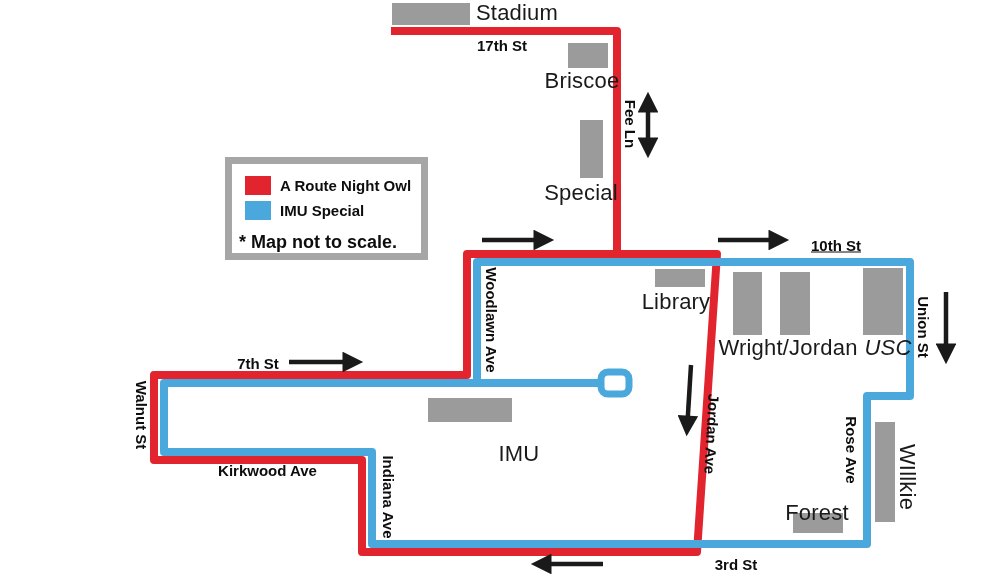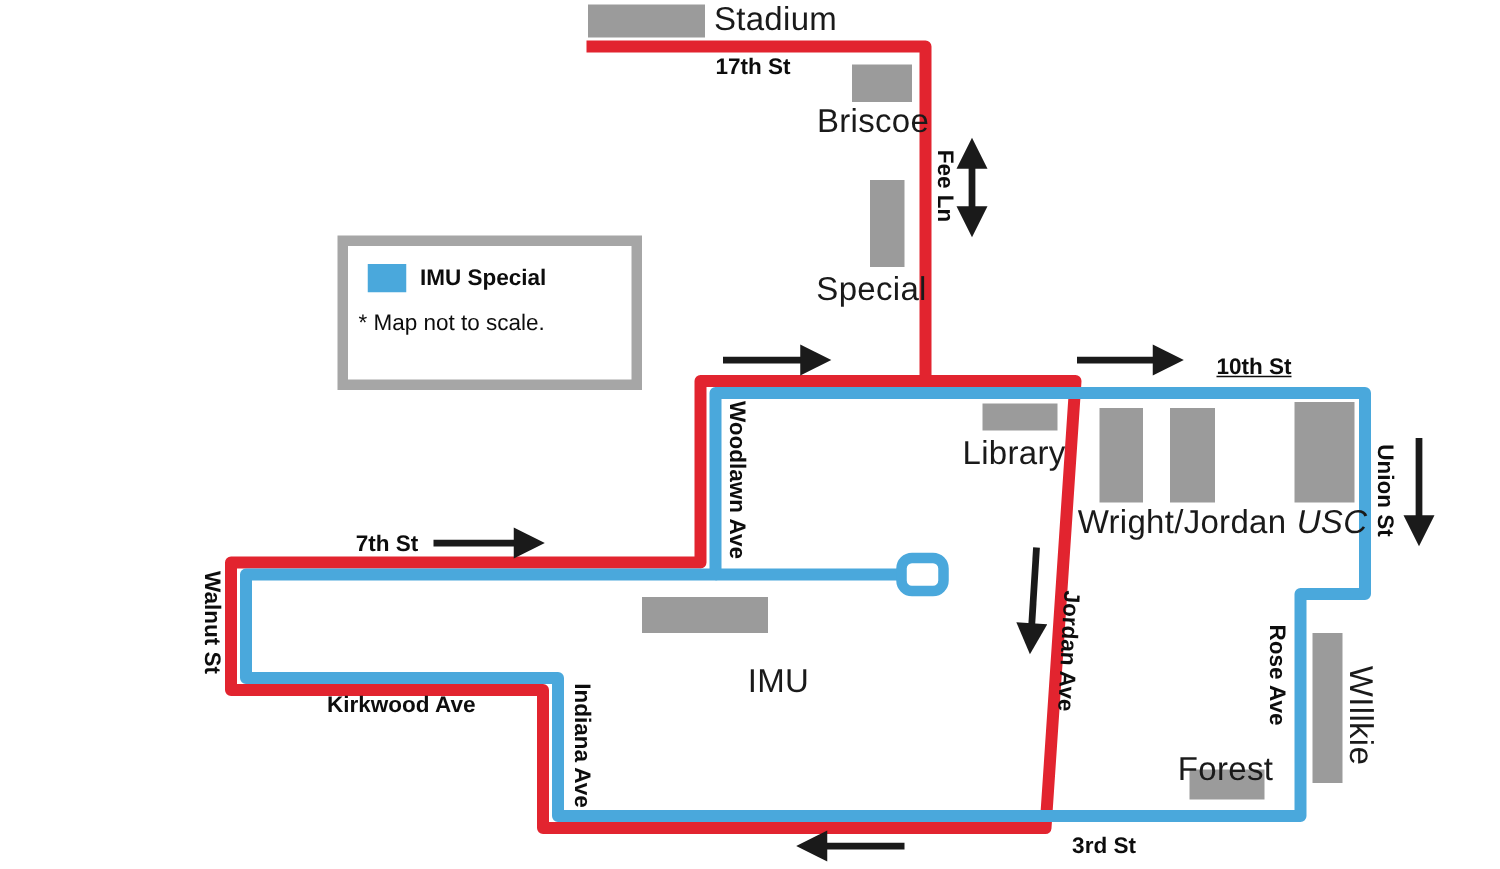--- a/index.html
+++ b/index.html
@@ -9,21 +9,21 @@
   .lbl{position:absolute;white-space:nowrap;transform:translate(-50%,-50%);}
   .street{font-size:15px;font-weight:bold;color:#0d0d0d;}
   .bldg{font-size:22px;font-weight:400;color:#1a1a1a;letter-spacing:.2px;}
   .rot{transform:translate(-50%,-50%) rotate(90deg);}
   .rot-j{transform:translate(-50%,-50%) rotate(93deg);}
   .legend{position:absolute;left:225px;top:157px;width:203px;height:103px;
           box-sizing:border-box;border:7px solid #a6a6a6;background:#fff;
           padding:9px 0 0 13px;}
   .legend-row{display:flex;align-items:center;gap:9px;height:25px;}
   .legend-row span.txt{font-size:15px;font-weight:bold;color:#0d0d0d;}
-  .legend-note{font-size:15px;font-weight:normal;color:#0d0d0d;margin-top:9px;margin-left:-6px;}
+  .legend-note{font-size:18px;font-weight:bold;color:#0d0d0d;margin-top:9px;margin-left:-6px;}
   .swatch{display:inline-block;line-height:0;}
 </style>
 </head>
 <body>
 
 <div class="map">
 
   <svg class="layer" width="1000" height="579" viewBox="0 0 1000 579">
     <defs>
       <marker id="ah" viewBox="0 0 10 10" refX="7" refY="5" markerWidth="5.2" markerHeight="4.6" orient="auto-start-reverse">
@@ -86,20 +86,28 @@
   <span class="lbl bldg" style="left:788px;top:348px;">Wright/Jordan</span>
   <span class="lbl bldg" style="left:888px;top:348px;font-style:italic;">USC</span>
   <span class="lbl bldg" style="left:471px;top:454px;margin-left:48px;">IMU</span>
   <span class="lbl bldg" style="left:817px;top:503px;margin-top:10px;">Forest</span>
   <span class="lbl bldg rot" style="left:907px;top:477px;">WIllkie</span>
 
   <div class="legend">
     <div class="legend-row">
       <span class="swatch">
         <svg width="26" height="19">
+            <rect width="26" height="19" fill="#e2242f"></rect>
+          </svg>
+      </span>
+      <span class="txt">A Route Night Owl</span>
+    </div>
+    <div class="legend-row">
+      <span class="swatch">
+        <svg width="26" height="19">
             <rect width="26" height="19" fill="#4aa8dc"></rect>
           </svg>
       </span>
       <span class="txt">IMU Special</span>
     </div>
     <div class="legend-note">* Map not to scale.</div>
   </div>
 
 </div>
 

